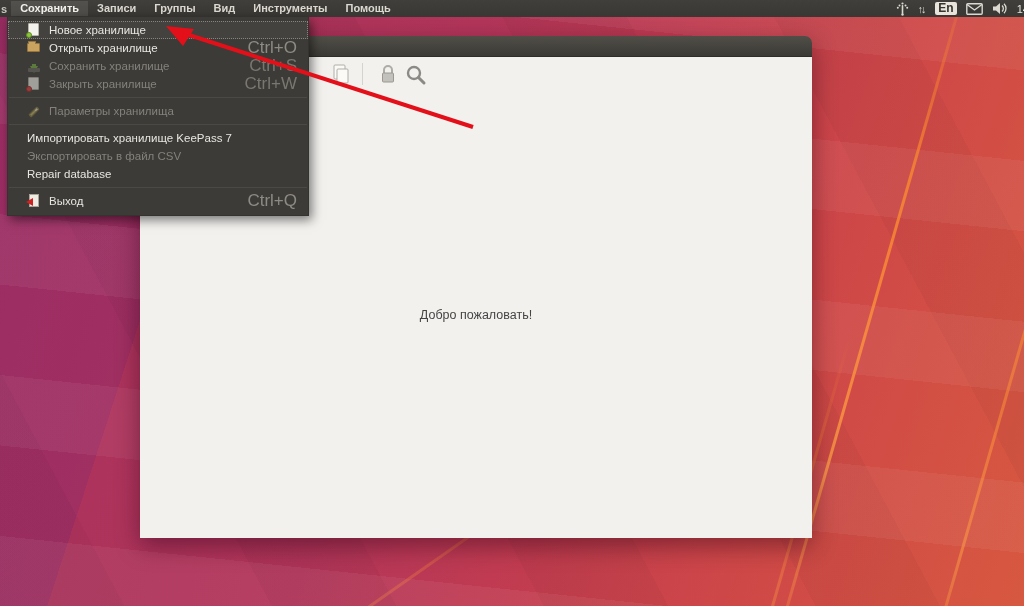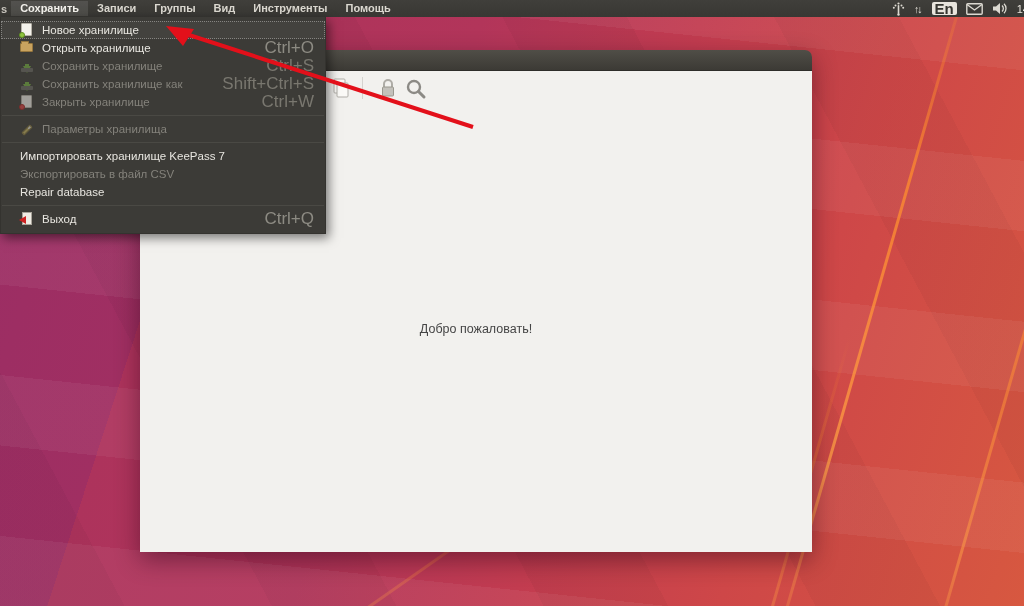--- a/index.html
+++ b/index.html
@@ -23,39 +23,39 @@
 
   
   .topbar { position:absolute; left:0; top:0; width:1024px; height:17px; z-index:30;
     background:linear-gradient(#403f3b,#383733); color:#dcd9d1; display:flex; align-items:center;
     font-size:11px; font-weight:bold; }
   .mb-overflow { padding:0 4px 0 1px; color:#c9c6be; }
   .mb-item { padding:1px 9px 2px 9px; cursor:default; border-radius:0; }
   .mb-item.active { background:rgba(255,255,255,0.10); color:#f3f1ec; }
   .tray { position:absolute; right:-8px; top:0; height:17px; display:flex; align-items:center; gap:9px; font-weight:normal; }
   .tray svg { display:block; }
-  .kb-box { background:#e8e4dc; color:#35342f; font-size:15px; font-weight:bold; border-radius:2px; padding:0.5px 3px 1.5px; line-height:11px; }
+  .kb-box { background:#e8e4dc; color:#35342f; font-size:12px; font-weight:bold; border-radius:2px; padding:0.5px 3px 1.5px; line-height:11px; }
   .updown { font-size:10.5px; letter-spacing:-2px; color:#e0dcd4; font-weight:bold; padding-right:2px;}
   .clock { font-size:11px; color:#e8e4dc; }
 
   
-  .appwin { position:absolute; left:140px; top:50px; width:672px; height:502px; z-index:20;
+  .appwin { position:absolute; left:140px; top:36px; width:672px; height:502px; z-index:20;
     box-shadow:0 8px 24px rgba(40,0,20,0.45); border-radius:7px 7px 0 0; }
   .titlebar { height:21px; border-radius:7px 7px 0 0;
     background:linear-gradient(#504e47,#3c3a35); border-bottom:1px solid #2e2d29; }
   .winbody { height:481px; background:#f2f1ee; position:relative; }
   .toolbar { position:absolute; left:0; top:0; width:100%; height:34px; }
   .toolbar .vsep { position:absolute; left:222px; top:6px; width:1px; height:22px; background:#d5d3cf; }
   .ticon { position:absolute; top:6px; }
   .content { position:absolute; left:0; top:34px; width:100%; height:447px;
     display:flex; align-items:center; justify-content:center; }
   .welcome { font-size:12.5px; color:#454545; }
 
   
-  .menu { position:absolute; left:0; top:17px; width:326px; z-index:40;
+  .menu { position:absolute; left:7px; top:17px; width:302px; z-index:40;
     background:#3c3b37; padding:4px 0 5px; box-shadow:3px 4px 10px rgba(0,0,0,0.5);
     border:1px solid #34332f; border-top:none; }
   .mi { height:18px; display:flex; align-items:center; padding:0 11px 0 19px; font-size:11.5px; color:#e8e6e0; position:relative; }
   .mi .ic { width:14px; height:14px; margin-right:8px; position:relative; flex:0 0 14px; }
   .mi .lbl { white-space:nowrap; }
   .mi .sc { margin-left:auto; color:#8d8b83; font-size:17px; }
   .mi .sub { margin-left:auto; color:#d8d6d0; font-size:12px; line-height:10px; }
   .mi.disabled .lbl { color:#84827b; }
   .mi.disabled .sc { color:#79776f; }
   .mi.disabled .ic { opacity:.55; }
@@ -171,28 +171,20 @@
 
   <div class="mi disabled">
     <span class="ic">
         <span class="save-arrow" style="top:7px"></span>
         <span class="save-base"></span>
       </span>
     <span class="lbl">Сохранить хранилище</span>
     <span class="sc">Ctrl+S</span>
   </div>
 
-  <div class="mi disabled">
-    <span class="ic">
-        <span class="save-arrow" style="top:7px"></span>
-        <span class="save-base"></span>
-      </span>
-    <span class="lbl">Сохранить хранилище как</span>
-    <span class="sc">Shift+Ctrl+S</span>
-  </div>
 
   <div class="mi disabled">
     <span class="ic">
         <span class="pg"></span>
         <span class="dot-r"></span>
       </span>
     <span class="lbl">Закрыть хранилище</span>
     <span class="sc">Ctrl+W</span>
   </div>
 

